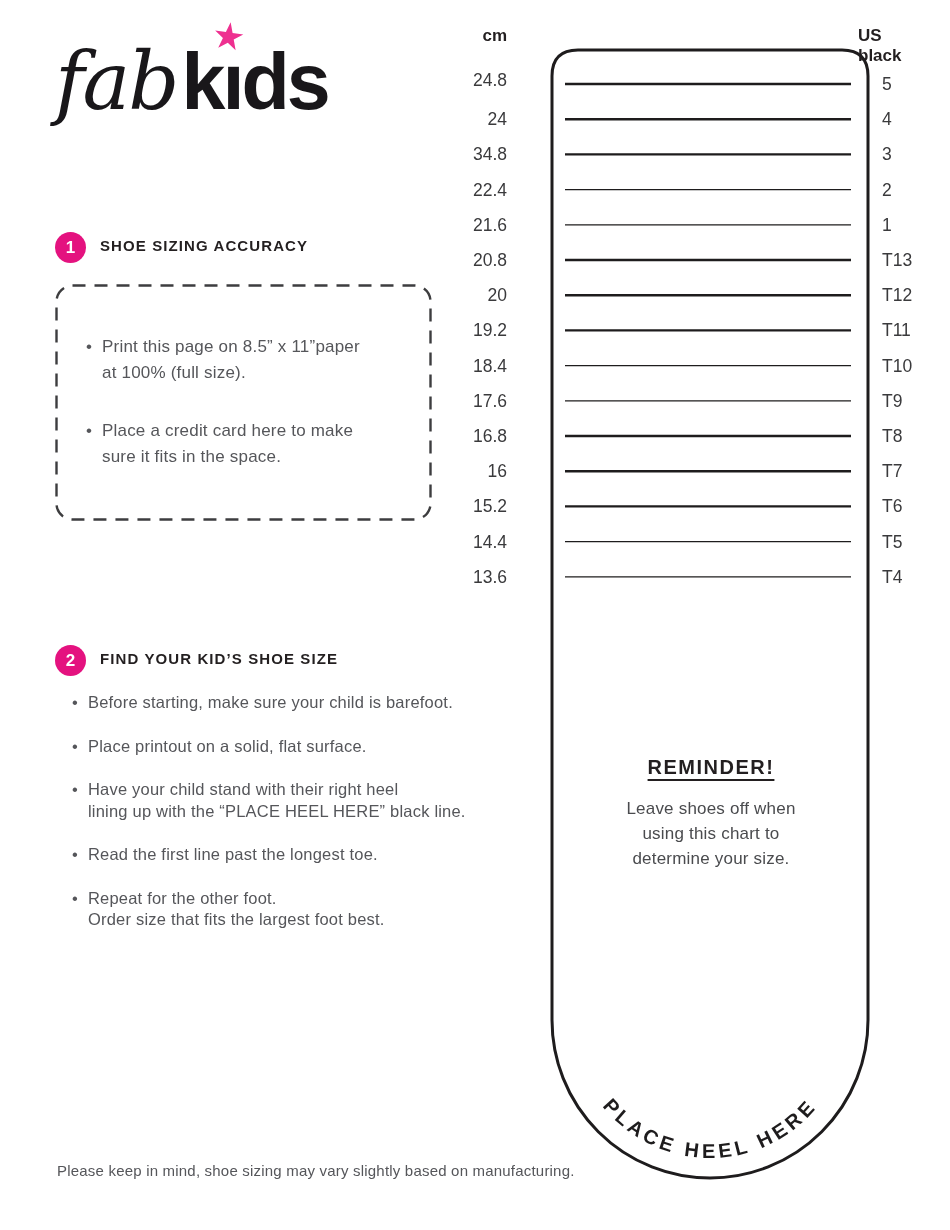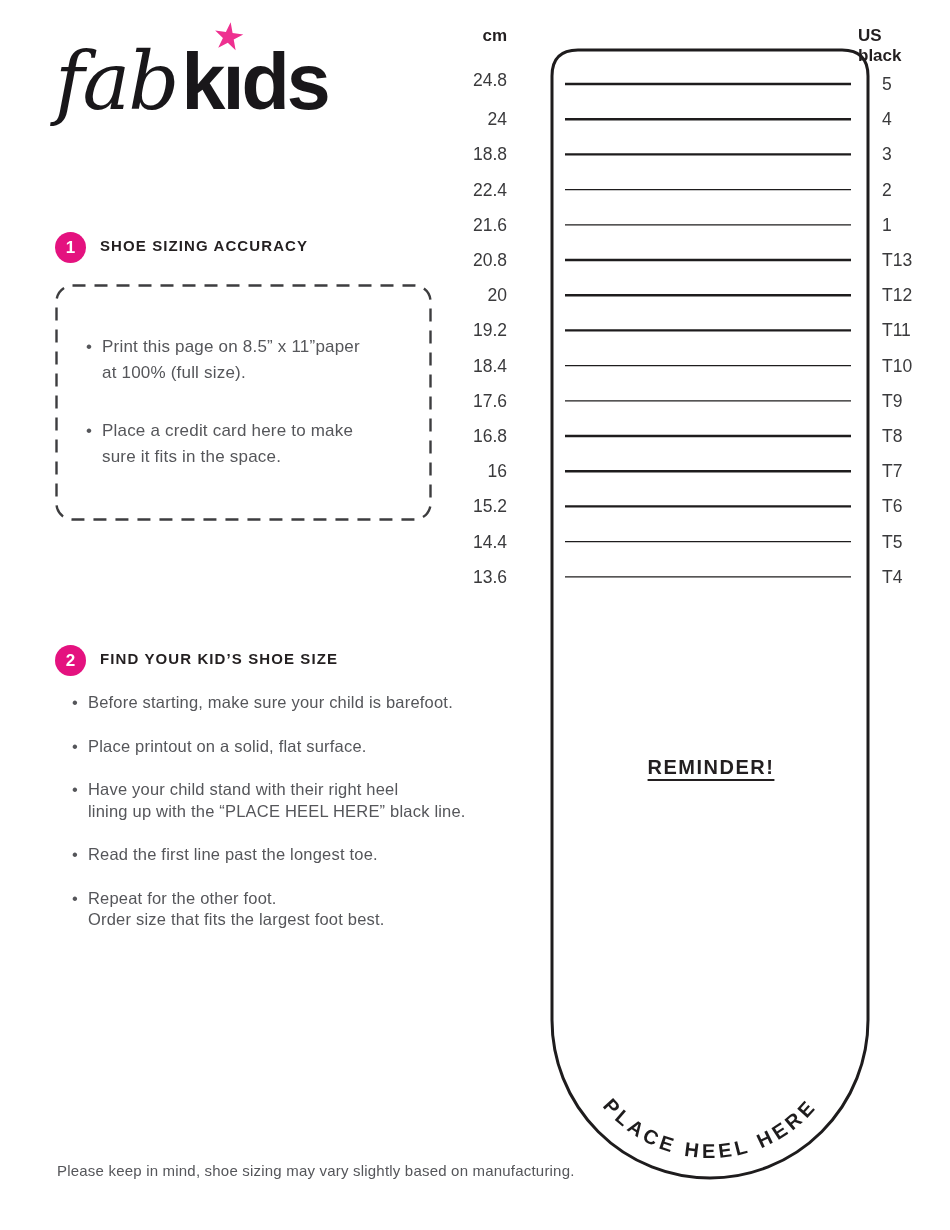--- a/index.html
+++ b/index.html
@@ -163,21 +163,21 @@
     <text font-family="Liberation Sans, DejaVu Sans, sans-serif" font-weight="700" font-size="20" letter-spacing="4" fill="#1e1c1d">
       <textPath href="#heelArc" startOffset="50%" text-anchor="middle">PLACE HEEL HERE</textPath>
     </text>
   </svg>
 
   <div id="size-labels">
       <div class="cm-label" style="top: 69px;">24.8</div>
       <div class="us-label" style="top: 73px;">5</div>
       <div class="cm-label" style="top: 108.2px;">24</div>
       <div class="us-label" style="top: 108.2px;">4</div>
-      <div class="cm-label" style="top: 143.4px;">18.8</div>
+      <div class="cm-label" style="top: 143.4px;">34.8</div>
       <div class="us-label" style="top: 143.4px;">3</div>
       <div class="cm-label" style="top: 178.6px;">22.4</div>
       <div class="us-label" style="top: 178.6px;">2</div>
       <div class="cm-label" style="top: 213.8px;">21.6</div>
       <div class="us-label" style="top: 213.8px;">1</div>
       <div class="cm-label" style="top: 249px;">20.8</div>
       <div class="us-label" style="top: 249px;">T13</div>
       <div class="cm-label" style="top: 284.2px;">20</div>
       <div class="us-label" style="top: 284.2px;">T12</div>
       <div class="cm-label" style="top: 319.4px;">19.2</div>
@@ -193,15 +193,20 @@
       <div class="cm-label" style="top: 495.4px;">15.2</div>
       <div class="us-label" style="top: 495.4px;">T6</div>
       <div class="cm-label" style="top: 530.6px;">14.4</div>
       <div class="us-label" style="top: 530.6px;">T5</div>
       <div class="cm-label" style="top: 565.8px; margin-left: 44px;">13.6</div>
       <div class="us-label" style="top: 565.8px;">T4</div>
     </div>
 
   <div class="reminder">
     <div class="reminder-title">REMINDER!</div>
+    <div id="reminder-lines">
+        <div class="reminder-line">Leave shoes off when</div>
+        <div class="reminder-line">using this chart to</div>
+        <div class="reminder-line">determine your size.</div>
+      </div>
   </div>
 
 </div>
 
 </body></html>

